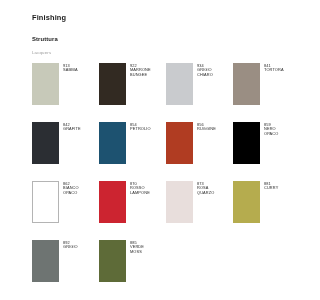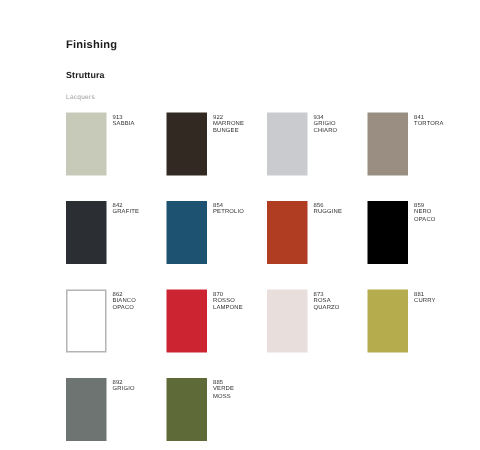--- a/index.html
+++ b/index.html
@@ -13,21 +13,21 @@
     background: #ffffff;
     font-family: "Liberation Sans", sans-serif;
     color: #1a1a1a;
     overflow: hidden;
   }
   #page {
     position: relative;
     width: 300px;
     height: 300px;
     box-sizing: border-box;
-    padding: 16px;
+    padding: 4px;
   }
   .head-block {
     padding: 9px 0 0 28px;
   }
   .page-title {
     font-size: 7.4px;
     font-weight: bold;
     letter-spacing: 0.15px;
     color: #1b1b1b;
     line-height: 10px;

